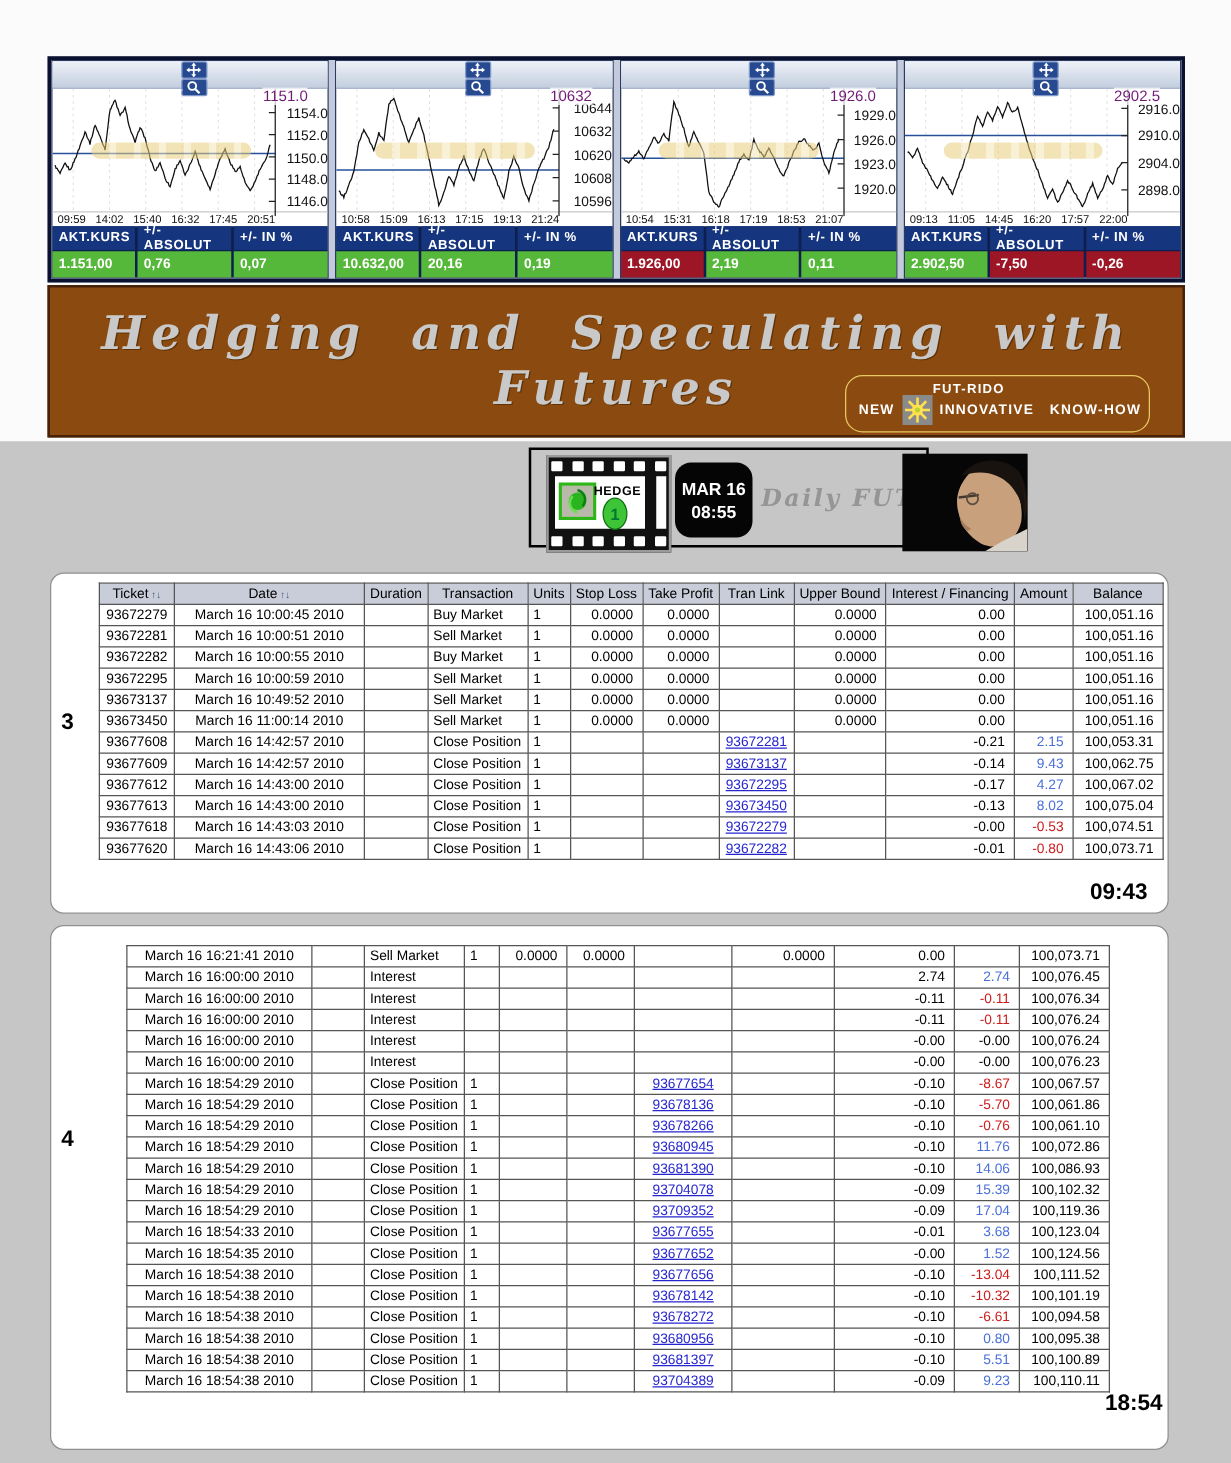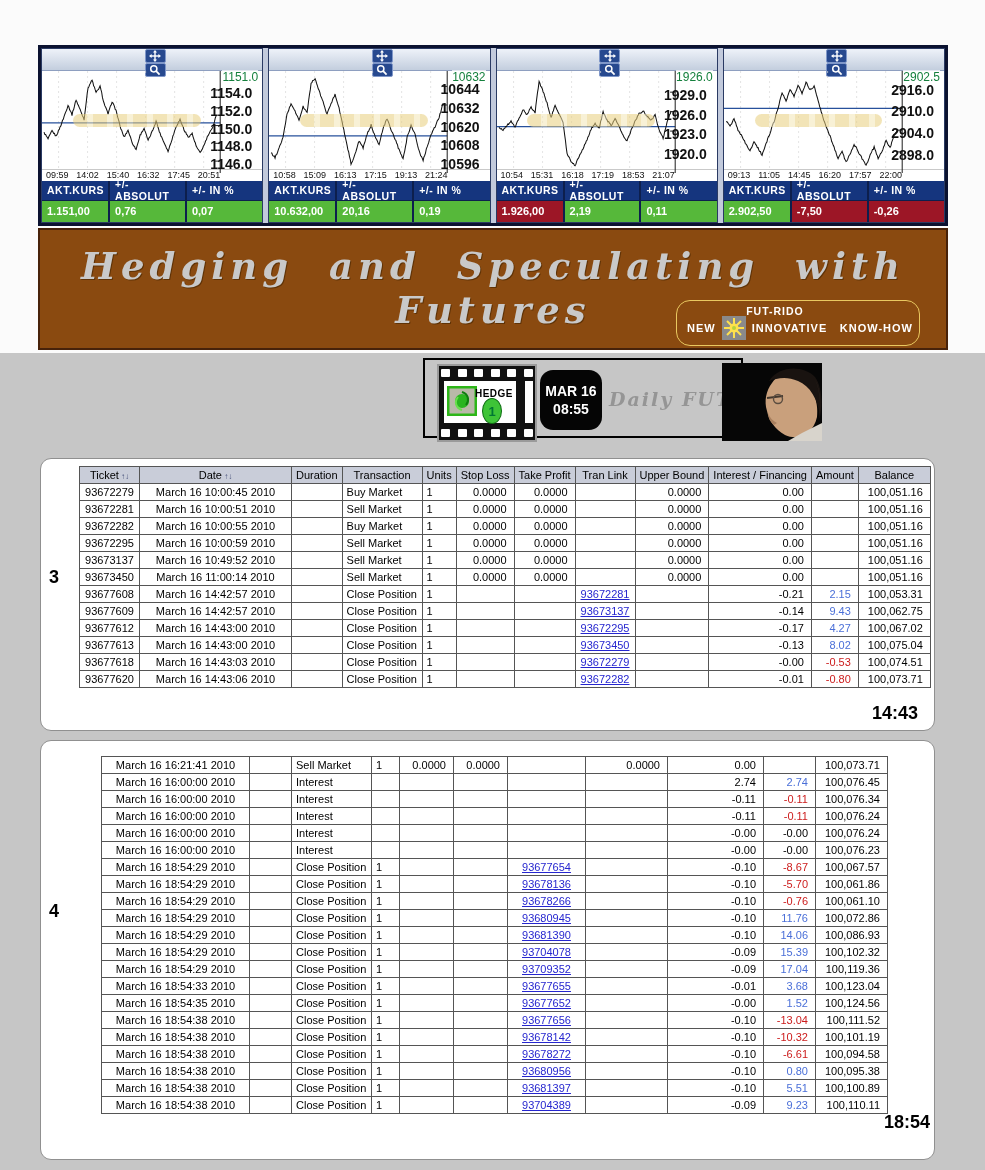--- a/index.html
+++ b/index.html
@@ -12,22 +12,22 @@
     border:3px solid #0b1230;box-sizing:border-box;display:flex;gap:5px;}
   .panel{flex:1;background:#ffffff;display:flex;flex-direction:column;min-width:0;border:1px solid #2a3a63;box-sizing:border-box;}
   .titlebar{height:21px;background:linear-gradient(#eef2f9,#c3cede);border-bottom:1px solid #8e9fc0;
     display:flex;align-items:center;padding:0 2px 0 6px;flex-direction:column;}
   .ptitle{flex:1;font-size:11px;font-weight:bold;color:#121f57;white-space:nowrap;overflow:hidden;}
   .pbtn{width:19px;height:16px;background:#27498f;border:1px solid #7f97c9;border-radius:2px;
     margin-left:2px;display:flex;align-items:center;justify-content:center;cursor:pointer;}
   .plot{position:relative;height:102px;border-bottom:1px solid #c9c9c9;}
   .plot svg.csvg{position:absolute;left:0;top:0;width:calc(100% - 40px);height:102px;}
   .ymargin{position:absolute;right:0;top:0;width:40px;height:102px;}
-  .ytick{position:absolute;right:10px;font-size:14px;color:#111;white-space:nowrap;font-weight:bold;}
-  .curval{position:absolute;right:4px;top:-1px;font-size:12px;color:#15803d;background:rgba(255,255,255,.75);z-index:2;}
+  .ytick{position:absolute;right:0;font-size:11px;color:#111;white-space:nowrap;}
+  .curval{position:absolute;right:16px;top:-1px;font-size:12px;color:#701a75;background:rgba(255,255,255,.75);z-index:2;}
   .watermark{position:absolute;left:14%;top:44%;width:58%;height:13px;border-radius:7px;
     background:repeating-linear-gradient(90deg,#e8cf7e 0 14px,#f3e6b6 14px 20px);opacity:.55;filter:blur(.6px);}
   .xticks{height:12px;display:flex;justify-content:space-between;padding:0 4px;margin-right:38px;}
   .xticks span{font-size:9px;color:#111;}
   .qhdr{height:19px;display:flex;background:#0d1f4d;gap:2px;}
   .qhdr div{background:#15357e;color:#fff;font-size:10.5px;font-weight:bold;letter-spacing:.5px;
     display:flex;align-items:center;padding-left:5px;box-sizing:border-box;}
   .qvals{height:22px;display:flex;background:#0d1f4d;gap:2px;border-top:1px solid #0d1f4d;}
   .qvals div{color:#fff;font-size:11px;font-weight:bold;display:flex;align-items:center;
     padding-left:5px;box-sizing:border-box;}
@@ -635,21 +635,21 @@
             <td class="ar"></td>
             <td class="ar"></td>
             <td class="ac"><a class="tlink">93672282</a></td>
             <td class="ar"></td>
             <td class="ar">-0.01</td>
             <td class="ar amt-red">-0.80</td>
             <td class="ar">100,073.71</td>
           </tr>
         </tbody>
     </table>
-    <div class="stamp stamp3">14:43</div>
+    <div class="stamp stamp3">09:43</div>
   </div>
 
   <div class="card card4">
     <div class="card-num">4</div>
     <table class="ttable t4">
       <colgroup>
         <col style="width:148px">
           <col style="width:42px">
           <col style="width:80px">
           <col style="width:28px">

